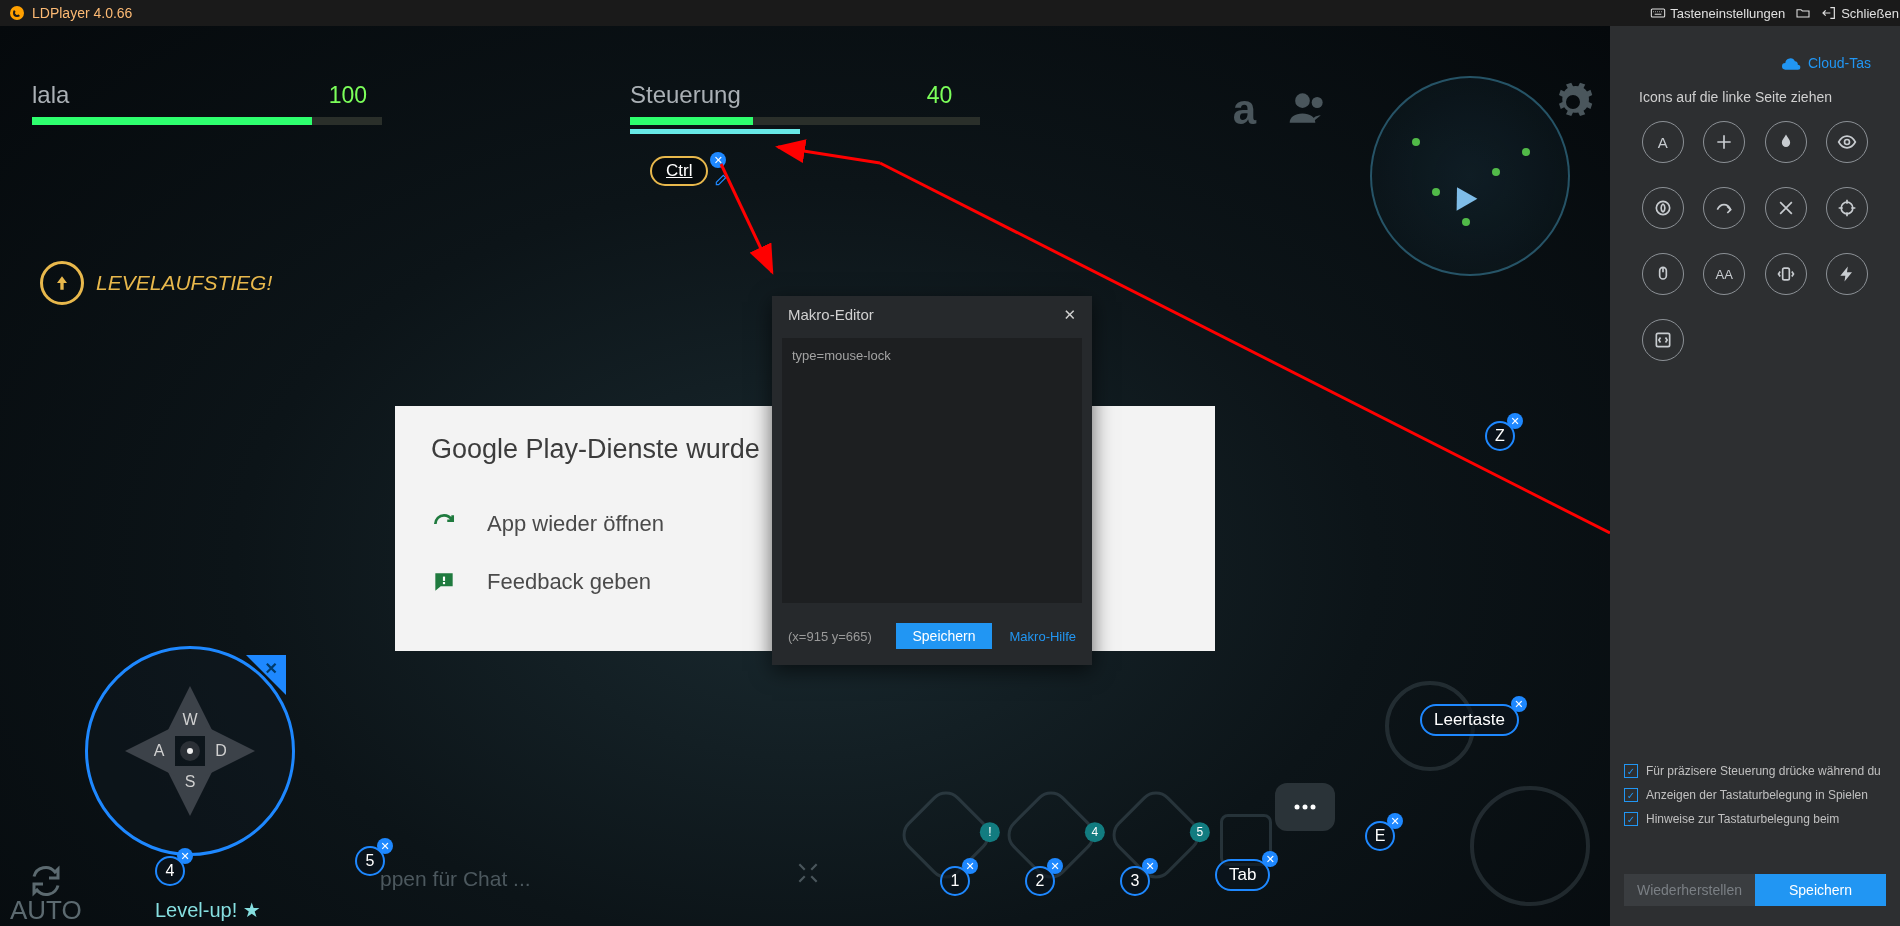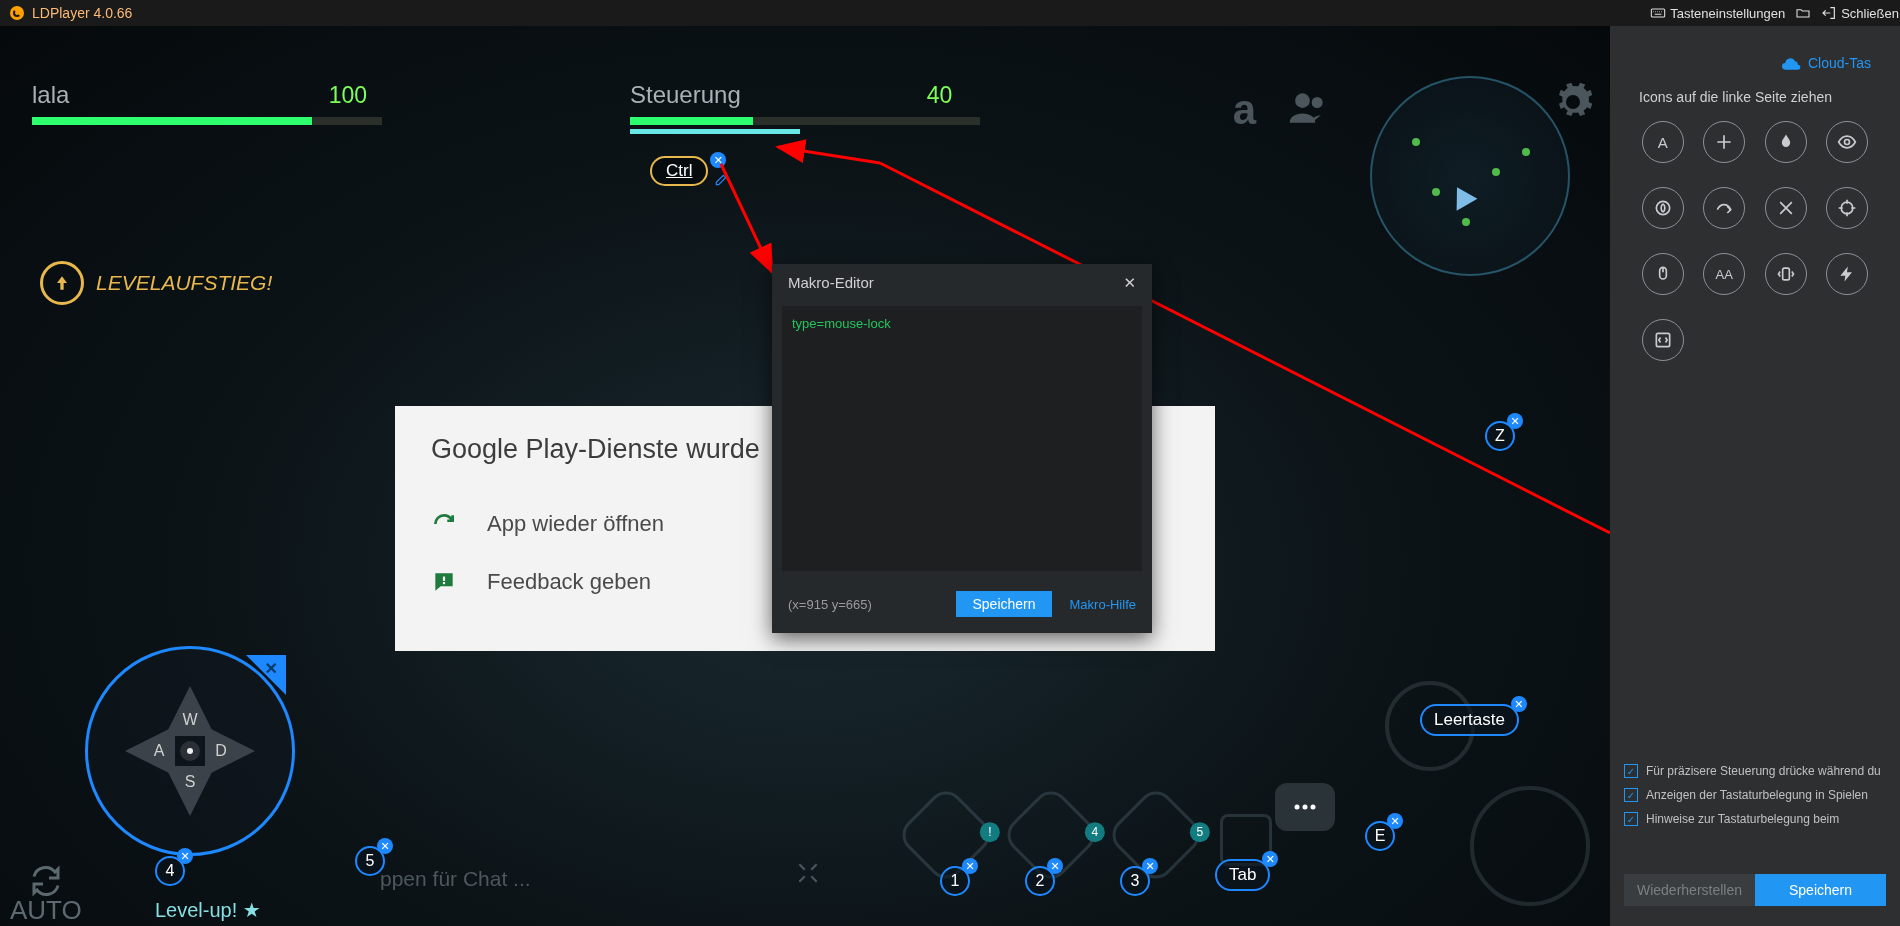--- a/index.html
+++ b/index.html
@@ -330,40 +330,40 @@
 .fist-btn {
   position: absolute;
   width: 90px; height: 90px;
   border: 4px solid rgba(130,150,160,.2);
   border-radius: 50%;
 }
 
 
 .macro-editor {
   position: absolute;
-  left: 772px; top: 264px;
-  width: 380px;
+  left: 772px; top: 296px;
+  width: 320px;
   background: #26292c;
   box-shadow: 0 6px 20px rgba(0,0,0,.6);
   z-index: 20;
 }
 .macro-editor .me-title {
   padding: 10px 16px;
   font-size: 15px;
   color: #d0d0d0;
   display: flex; justify-content: space-between;
 }
 .macro-editor .me-title .close { cursor: pointer; }
 .macro-editor textarea {
   width: calc(100% - 20px);
   height: 265px;
   margin: 4px 10px;
   background: #1d1f21;
   border: none;
-  color: #22c55e;
+  color: #a3a3a3;
   padding: 10px;
   font-size: 13px;
   font-family: inherit;
   resize: none;
 }
 .macro-editor .me-footer {
   display: flex;
   align-items: center;
   padding: 12px 16px 16px;
   font-size: 13px;

